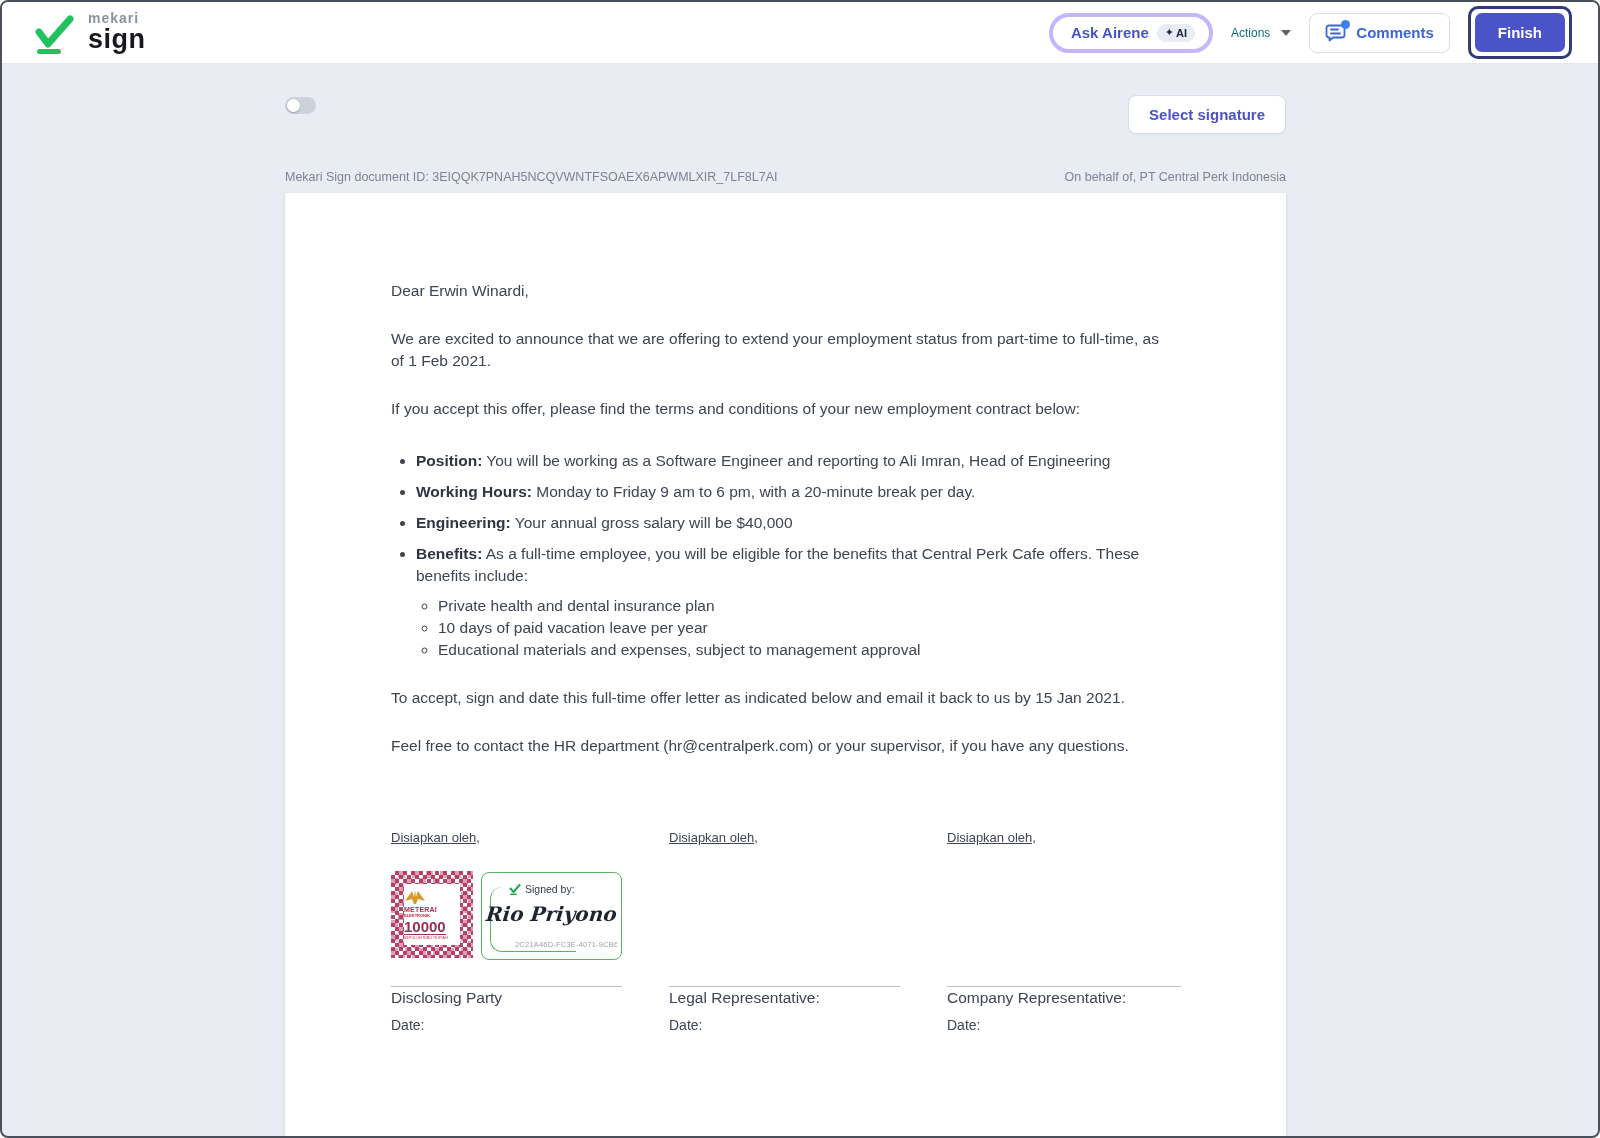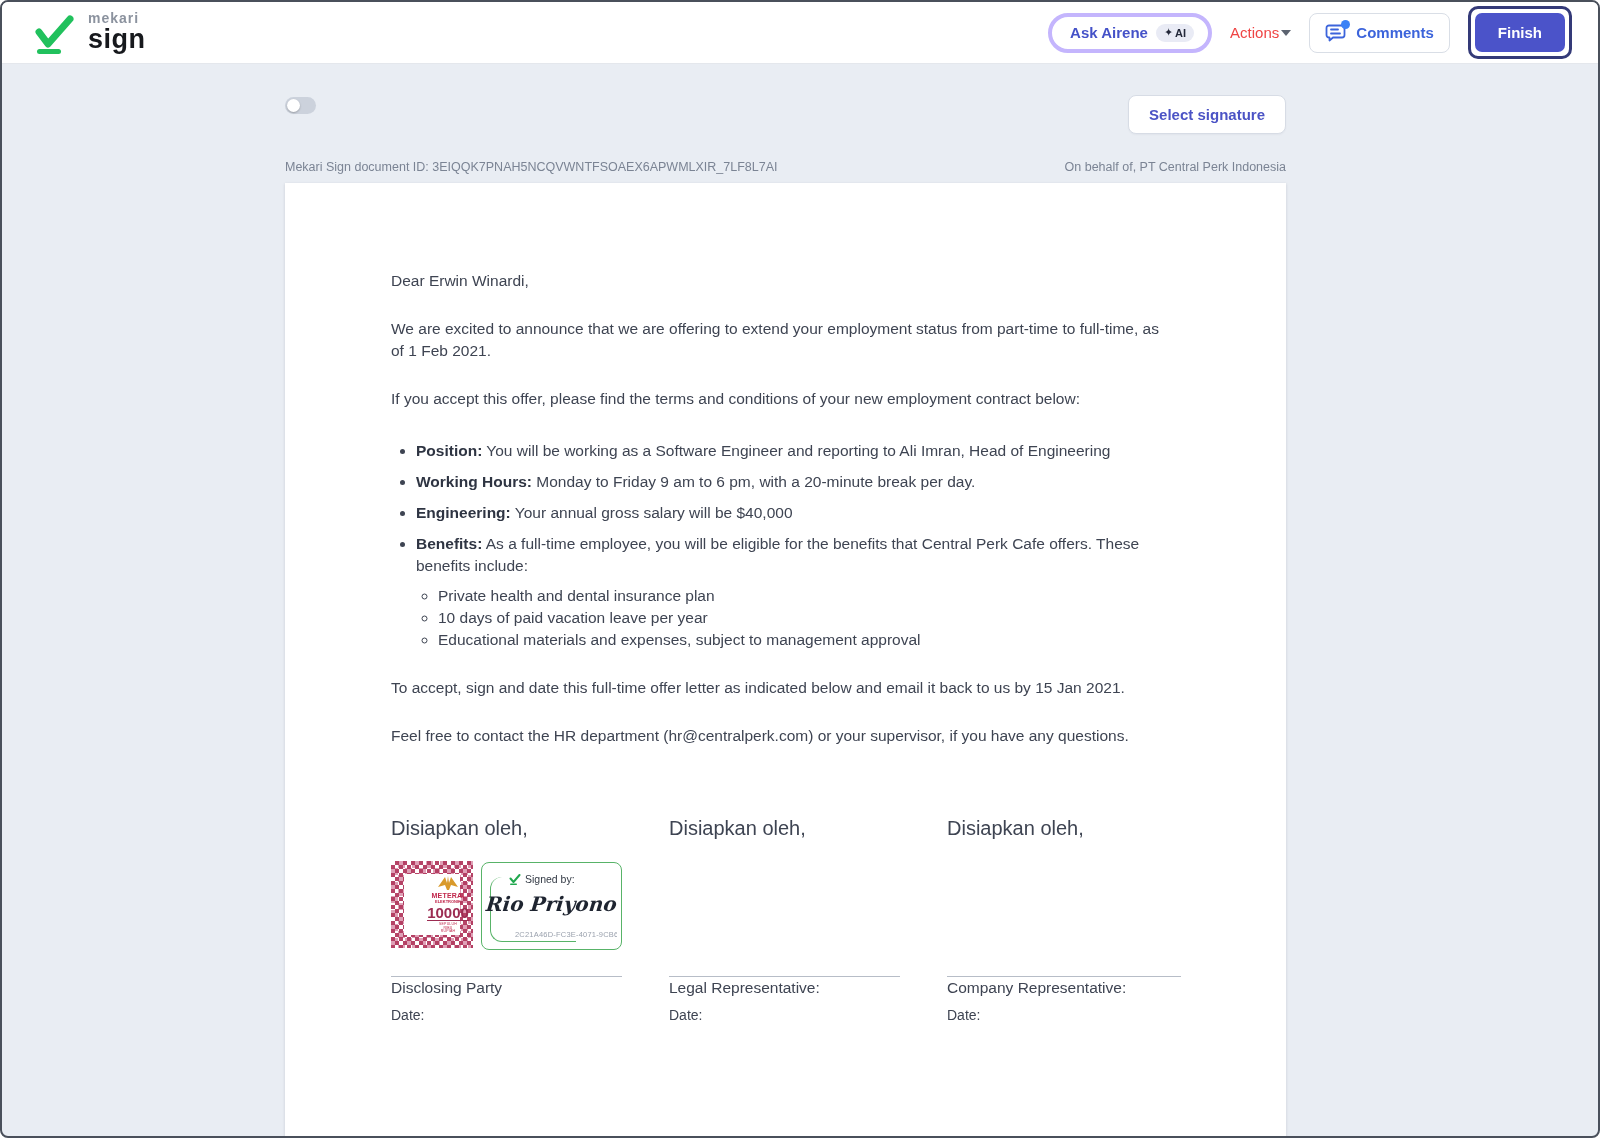--- a/index.html
+++ b/index.html
@@ -24,21 +24,21 @@
   .ask-airene {
     display:flex; align-items:center; gap:8px; border:4px solid #c4b5fd; border-radius:999px;
     padding:7px 14px 7px 18px; background:#fff; cursor:pointer;
   }
   .ask-airene-label { color:#4552c8; font-weight:700; font-size:15px; }
   .ai-badge {
     background:#e9ebf5; border-radius:999px; padding:3px 8px; font-size:11px; font-weight:800;
     color:#23283a; display:flex; align-items:center; gap:2px;
   }
   .sparkle { font-size:11px; line-height:1; }
-  .actions { display:flex; align-items:center; gap:2px; color:#ef4444; font-size:15px; cursor:pointer; }
+  .actions { display:flex; align-items:center; gap:11px; color:#0f766e; font-size:12px; cursor:pointer; }
   .caret { width:0; height:0; border-left:5px solid transparent; border-right:5px solid transparent; border-top:6px solid #5c6370; }
   .comments-btn {
     display:flex; align-items:center; gap:9px; border:1px solid #d9dee6; border-radius:8px;
     background:#fff; padding:9px 15px; cursor:pointer;
   }
   .comments-label { color:#3c64db; font-weight:700; font-size:15px; }
   .comments-icon-wrap { position:relative; width:22px; height:20px; }
   .comments-dot { position:absolute; top:-3px; right:-3px; width:9px; height:9px; border-radius:50%; background:#3b82f6; }
   .finish-outline { border:3px solid #343a78; border-radius:10px; padding:4px; background:#fff; }
   .finish-btn {
@@ -55,55 +55,55 @@
   .toggle { width:31px; height:17px; background:#ccd2dc; border-radius:999px; position:relative; margin-top:2px; cursor:pointer; flex:none; }
   .toggle-knob { position:absolute; left:2px; top:2px; width:13px; height:13px; background:#fff; border-radius:50%; box-shadow:0 1px 2px rgba(0,0,0,.25); }
   .toggle-label { font-size:16px; color:#3f4654; }
   .toggle-sub { font-size:13.5px; color:#8d95a5; margin-top:4px; }
   .select-sig-btn {
     background:#fff; border:1px solid #d7dce5; border-radius:8px; padding:10px 20px;
     color:#4b53c5; font-weight:700; font-size:15px; cursor:pointer; font-family:inherit;
     box-shadow:0 1px 2px rgba(16,24,40,.04);
   }
 
-  .meta-row { display:flex; justify-content:space-between; margin-top:26px; font-size:12.5px; color:#7b8494; }
+  .meta-row { display:flex; justify-content:space-between; margin-top:36px; font-size:12.5px; color:#7b8494; }
 
   
   .document {
     background:#fff; margin-top:9px; height:960px; overflow:hidden;
     box-shadow:0 1px 3px rgba(16,24,40,.14); padding:87px 110px 0 106px;
     color:#3e4452; font-size:15.5px; line-height:22px;
   }
   .document p { margin-top:26px; }
   .document .greeting { margin-top:0; }
   .document strong { color:#2e3442; font-weight:700; }
   ul.bullets { margin-top:30px; padding-left:25px; }
   ul.bullets > li { margin-bottom:9px; }
   ul.sub-bullets { margin-top:8px; padding-left:22px; }
   ul.sub-bullets > li { margin-bottom:0; }
 
   
   .sig-grid { display:grid; grid-template-columns:231px 231px 234px; column-gap:47px; margin-top:70px; }
-  .prepared { font-size:20px; color:#3e4452; }
+  .prepared { font-size:13px; color:#3e4452;text-decoration:underline; }
   .sig-area { height:110px; margin-top:22px; display:flex; align-items:flex-start; }
   .sig-line { border-top:1px solid #b7bdc7; margin-top:5px; }
   .sig-role { font-size:15.5px; color:#3e4452; }
   .sig-date { margin-top:5px; font-size:14px; color:#3e4452; }
 
   
   .stamp {
     width:82px; height:87px; flex:none; position:relative; background-color:#fff;
     background-image:
       repeating-conic-gradient(rgba(178,58,95,.95) 0% 25%, transparent 0% 50%),
       repeating-conic-gradient(rgba(196,82,122,.55) 0% 25%, transparent 0% 50%);
     background-size:8px 8px, 14px 14px;
   }
   .stamp-center {
     position:absolute; inset:13px; background:#fff; display:flex; flex-direction:column;
-    align-items:center; justify-content:center; text-align:center; line-height:1;padding-left:32px;
+    align-items:flex-start; justify-content:center; text-align:center; line-height:1;
   }
   .stamp-title { font-size:7px; font-weight:800; color:#c0264b; letter-spacing:.2px; margin-top:1px; }
   .stamp-subtitle { font-size:4px; font-weight:700; color:#c0264b; margin-top:1px; }
   .stamp-value { font-size:15px; font-weight:800; color:#9c2c52; border-bottom:1.5px solid #9c2c52; margin-top:1px; }
   .stamp-caption { font-size:3.5px; color:#c0264b; margin-top:2px; letter-spacing:.2px; }
 
   
   .signed-box {
     width:142px; height:88px; margin-left:8px; margin-top:1px; position:relative;
     border:1.5px solid #58b368; border-radius:8px; background:#fff;

